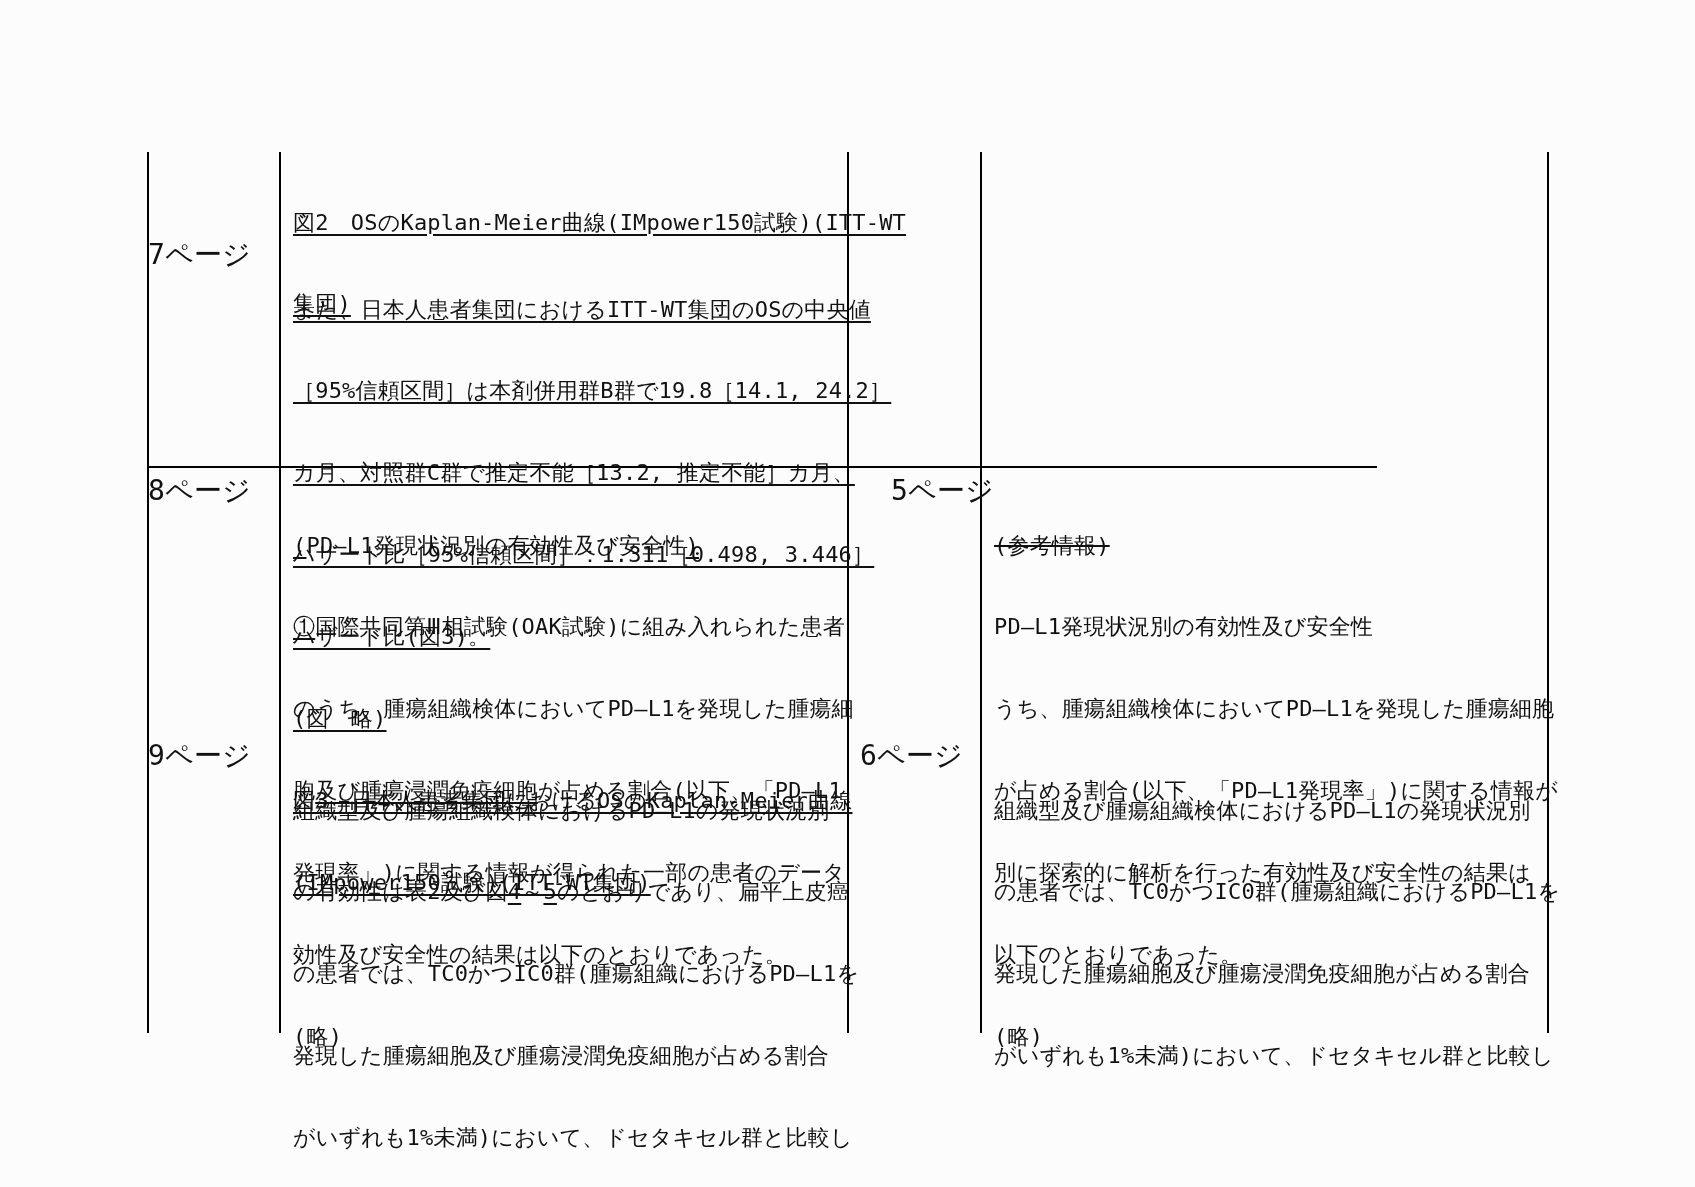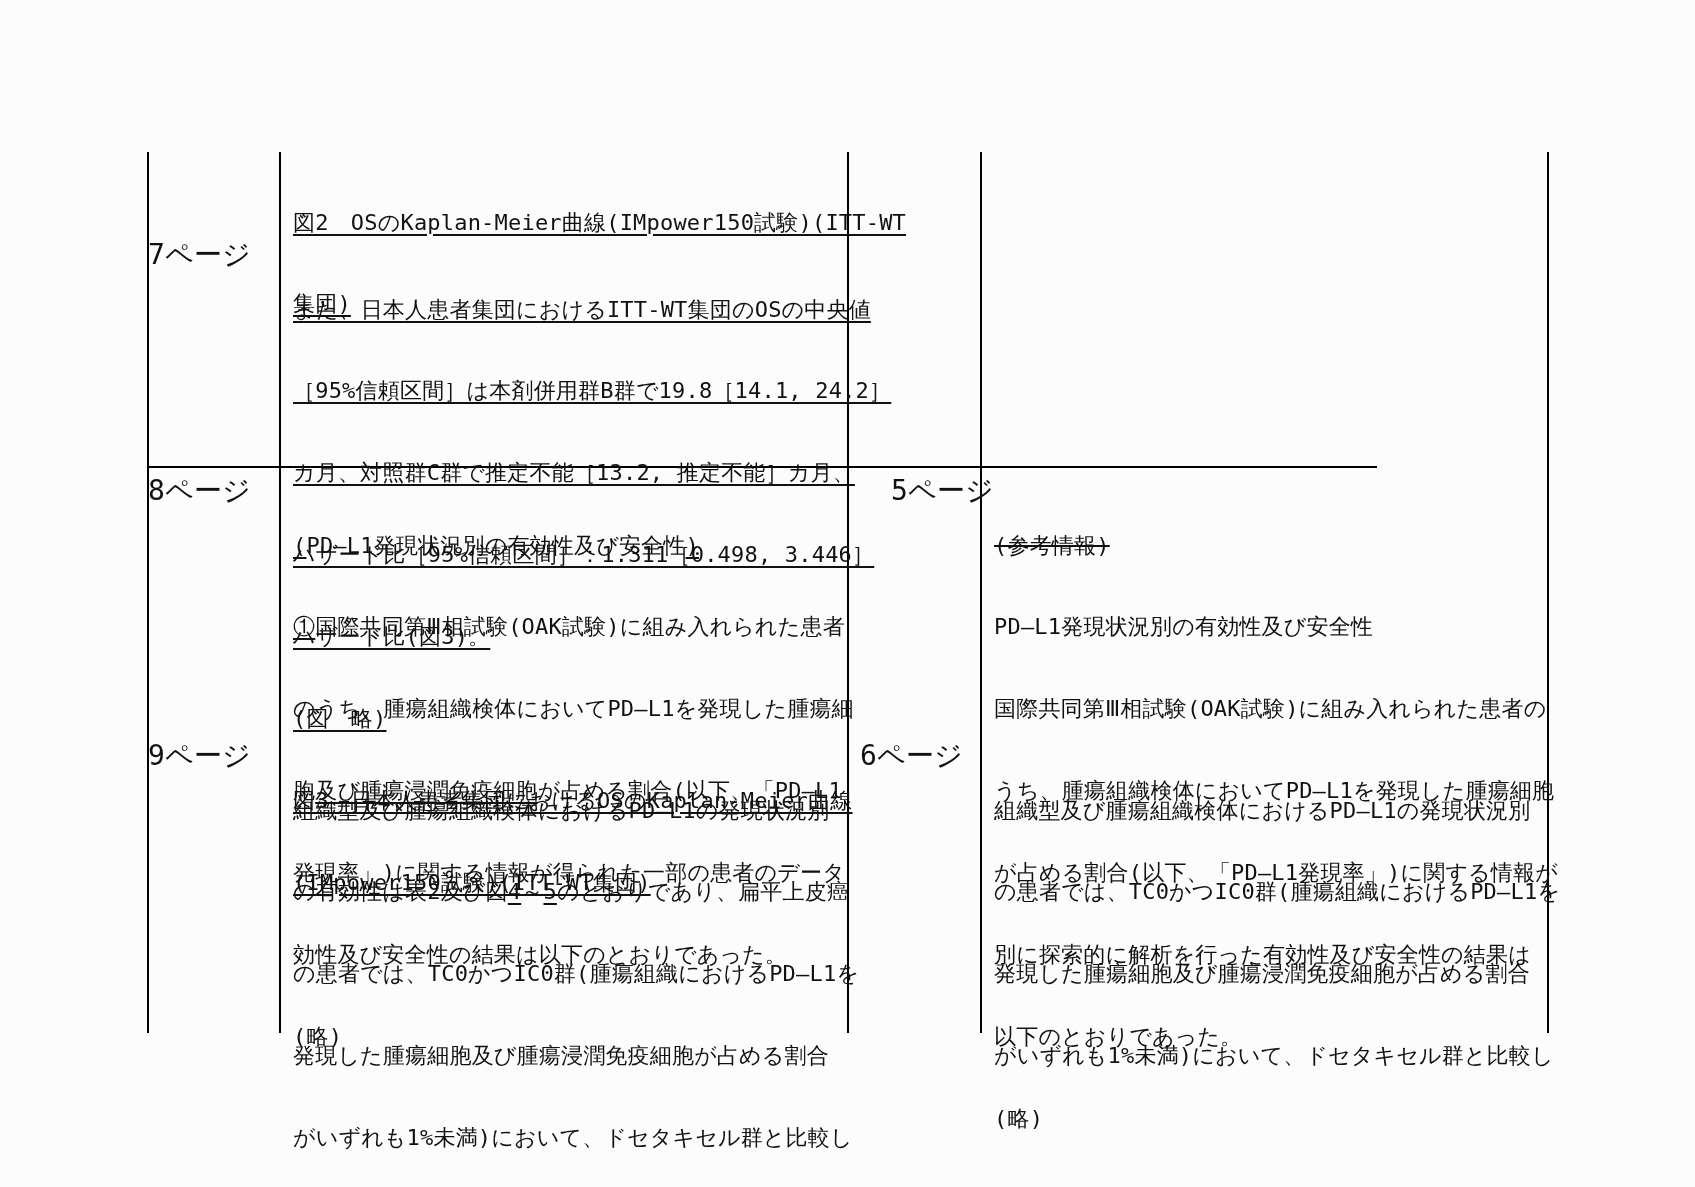--- a/index.html
+++ b/index.html
@@ -50,21 +50,20 @@
     <span class="ln">のうち、腫瘍組織検体においてPD―L1を発現した腫瘍細</span>
     <span class="ln"><span>胞</span><span class="u">及び腫瘍浸潤免疫細胞</span><span>が占める割合(以下、「PD―L1</span></span>
     <span class="ln">発現率」)に関する情報が得られた一部の患者のデータ</span>
     <span class="ln">効性及び安全性の結果は以下のとおりであった。</span>
     <span class="ln">(略)</span>
   </div>
   <div class="cell pg" style="left:713px; top:325px;margin-left:31px;">5ページ</div>
   <div class="cell" style="left:847px; top:325px;">
     <span class="ln s">(参考情報)</span>
     <span class="ln">PD―L1発現状況別の有効性及び安全性</span>
-    <span class="ln">国際共同第Ⅲ相試験(OAK試験)に組み入れられた患者の</span>
     <span class="ln">うち、腫瘍組織検体においてPD―L1を発現した腫瘍細胞</span>
     <span class="ln">が占める割合(以下、「PD―L1発現率」)に関する情報が</span>
     <span class="ln">別に探索的に解析を行った有効性及び安全性の結果は</span>
     <span class="ln">以下のとおりであった。</span>
     <span class="ln">(略)</span>
   </div>
 
   <div class="cell pg" style="left:1px; top:590px;text-align:center;">9ページ</div>
   <div class="cell" style="left:146px; top:590px;">
     <span class="ln">組織型及び腫瘍組織検体におけるPD―L1の発現状況別</span>

